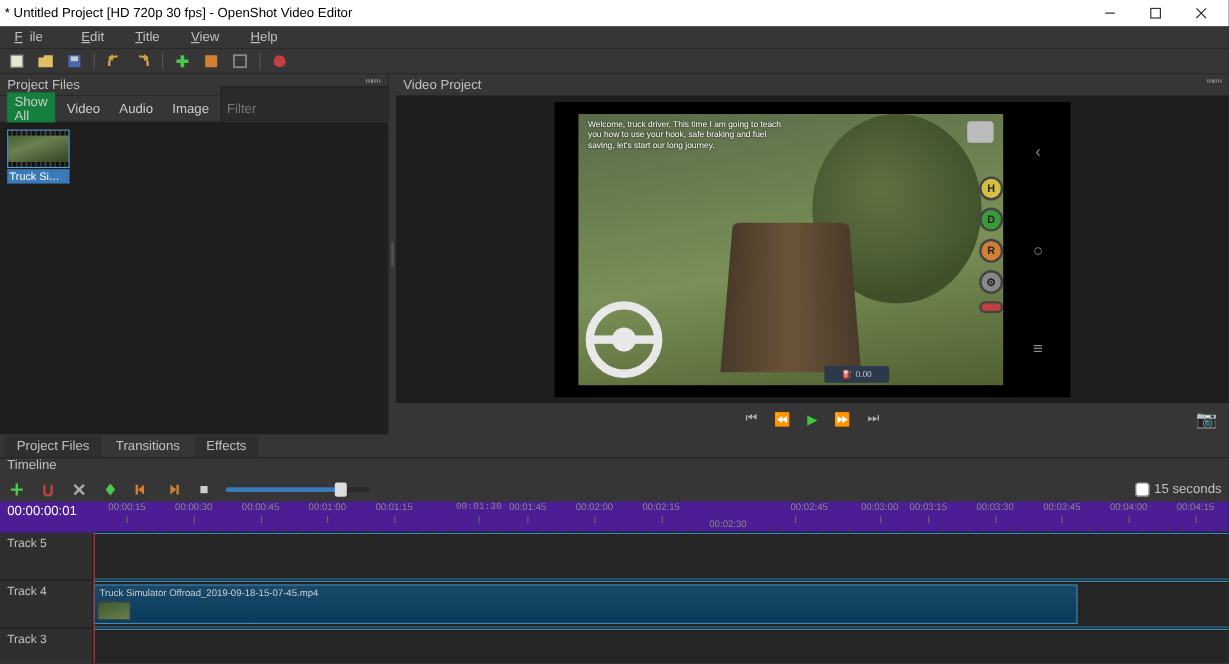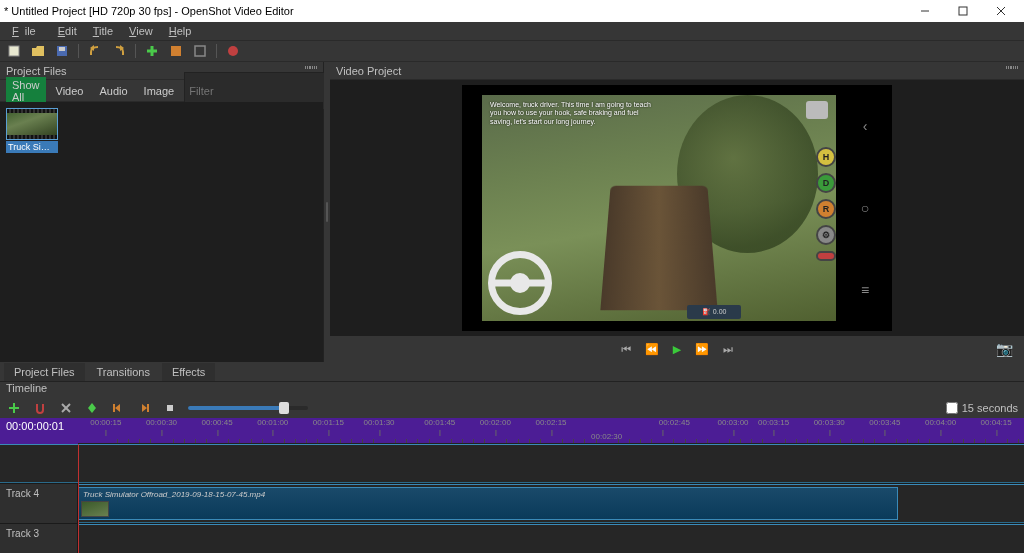--- a/index.html
+++ b/index.html
@@ -1,20 +1,20 @@
 <!DOCTYPE html>
 <html><head>
 <meta charset="utf-8">
 <style>
 * { margin: 0; padding: 0; box-sizing: border-box; font-family: "Segoe UI", Tahoma, sans-serif; }
 body { background: #363636; color: #c0c0c0; font-size: 11px; width: 1024px; height: 553px; overflow: hidden; display: flex; flex-direction: column; }
 .titlebar { height: 22px; background: #fff; color: #000; display: flex; align-items: center; padding: 0 4px; font-size: 11px; }
 .titlebar .spacer { flex: 1; }
 .titlebar .winbtn { width: 38px; height: 22px; display: inline-flex; align-items: center; justify-content: center; cursor: pointer; }
-.menubar { height: 18px; background: #363636; display: flex; align-items: center; padding: 0 6px; gap: 4px; }
+.menubar { height: 18px; background: #363636; display: flex; align-items: center; padding: 0 6px; gap: 14px; }
 .menubar span { padding: 1px 6px; cursor: pointer; font-size: 11px; }
 .menubar span u { text-decoration: underline; }
 .toolbar { height: 22px; background: #363636; display: flex; align-items: center; padding: 0 6px; gap: 8px; border-top: 1px solid #2a2a2a; border-bottom: 1px solid #2a2a2a; }
 .tb-icon { width: 16px; height: 16px; display: inline-flex; align-items: center; justify-content: center; cursor: pointer; }
 .panes { display: flex; height: 300px; }
 .pane-left { width: 324px; background: #363636; border-right: 1px solid #222; display: flex; flex-direction: column; }
 .pane-right { flex: 1; background: #363636; display: flex; flex-direction: column; }
 .pane-header { height: 18px; background: #363636; display: flex; align-items: center; padding: 0 6px; border-bottom: 1px solid #2a2a2a; font-size: 11px; }
 .pane-header .spacer { flex: 1; }
 .pane-header .dock { width: 12px; height: 10px; display:inline-flex; gap:1px; cursor:pointer; }
@@ -329,21 +329,21 @@
         <div class="tick" style="left: 194.765px;">00:01:00</div>
         <div class="minor" style="left: 205.894px;"></div>
         <div class="minor" style="left: 217.024px;"></div>
         <div class="minor" style="left: 228.153px;"></div>
         <div class="minor" style="left: 239.282px;"></div>
         <div class="tick" style="left: 250.412px;">00:01:15</div>
         <div class="minor" style="left: 261.541px;"></div>
         <div class="minor" style="left: 272.671px;"></div>
         <div class="minor" style="left: 283.8px;"></div>
         <div class="minor" style="left: 294.929px;"></div>
-        <div class="tick" style="left: 301px;">00:01:30</div>
+        <div class="tick" style="left: 321px; font-family: Liberation Mono, monospace;">00:01:30</div>
         <div class="minor" style="left: 317.188px;"></div>
         <div class="minor" style="left: 328.318px;"></div>
         <div class="minor" style="left: 339.447px;"></div>
         <div class="minor" style="left: 350.576px;"></div>
         <div class="tick" style="left: 361.706px;">00:01:45</div>
         <div class="minor" style="left: 372.835px;"></div>
         <div class="minor" style="left: 383.965px;"></div>
         <div class="minor" style="left: 395.094px;"></div>
         <div class="minor" style="left: 406.224px;"></div>
         <div class="tick" style="left: 417.353px;">00:02:00</div>
@@ -392,26 +392,27 @@
         <div class="minor" style="left: 895.918px;"></div>
         <div class="minor" style="left: 907.047px;"></div>
         <div class="tick" style="left: 918.176px;">00:04:15</div>
         <div class="minor" style="left: 929.306px;"></div>
         <div class="minor" style="left: 940.435px;"></div>
       </div>
   </div>
   <div class="tracks" id="tracks">
     <div class="playhead"></div>
   <div class="track">
+        <div class="track-head">Track 5</div>
         <div class="track-body"></div>
       </div>
       <div class="track">
         <div class="track-head">Track 4</div>
         <div class="track-body">
-          <div class="clip" style="width: 820px; font-style: italic;">
+          <div class="clip" style="width: 820px;">
             <div>Truck Simulator Offroad_2019-09-18-15-07-45.mp4</div>
             <div class="cthumb"></div>
           </div>
         </div>
       </div>
       <div class="track">
         <div class="track-head">Track 3</div>
         <div class="track-body"></div>
       </div>
     </div>

